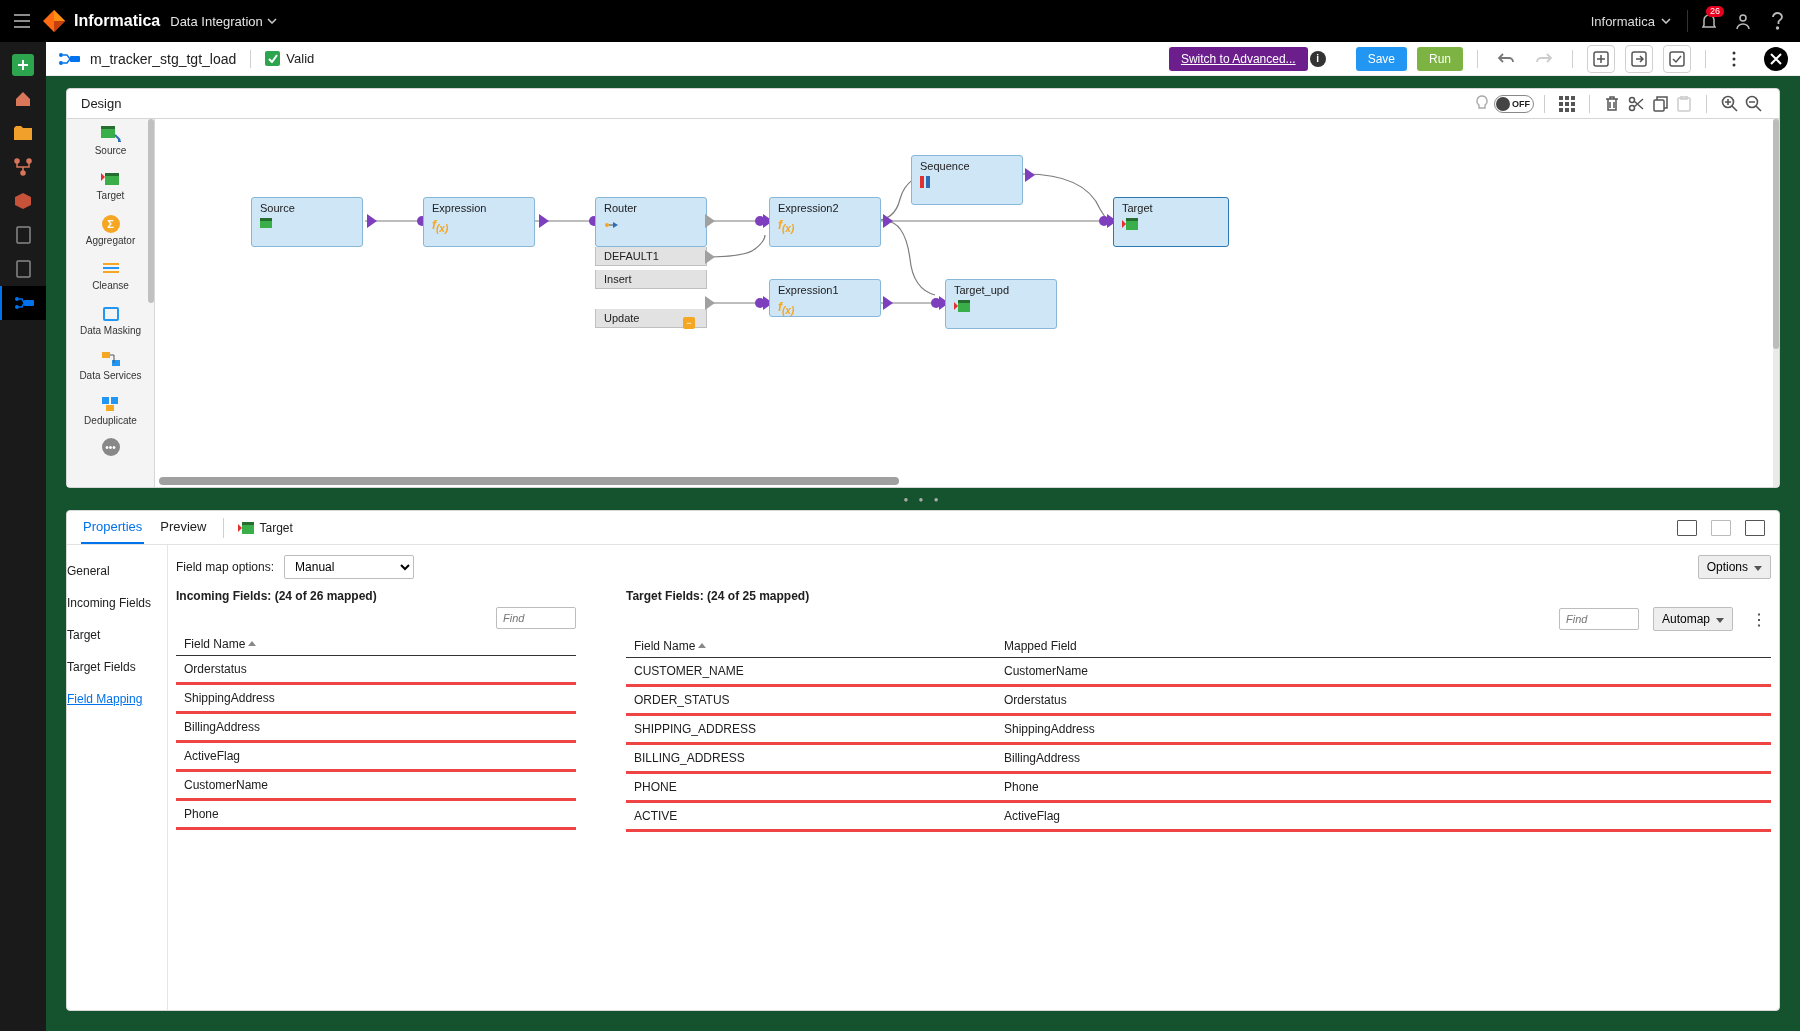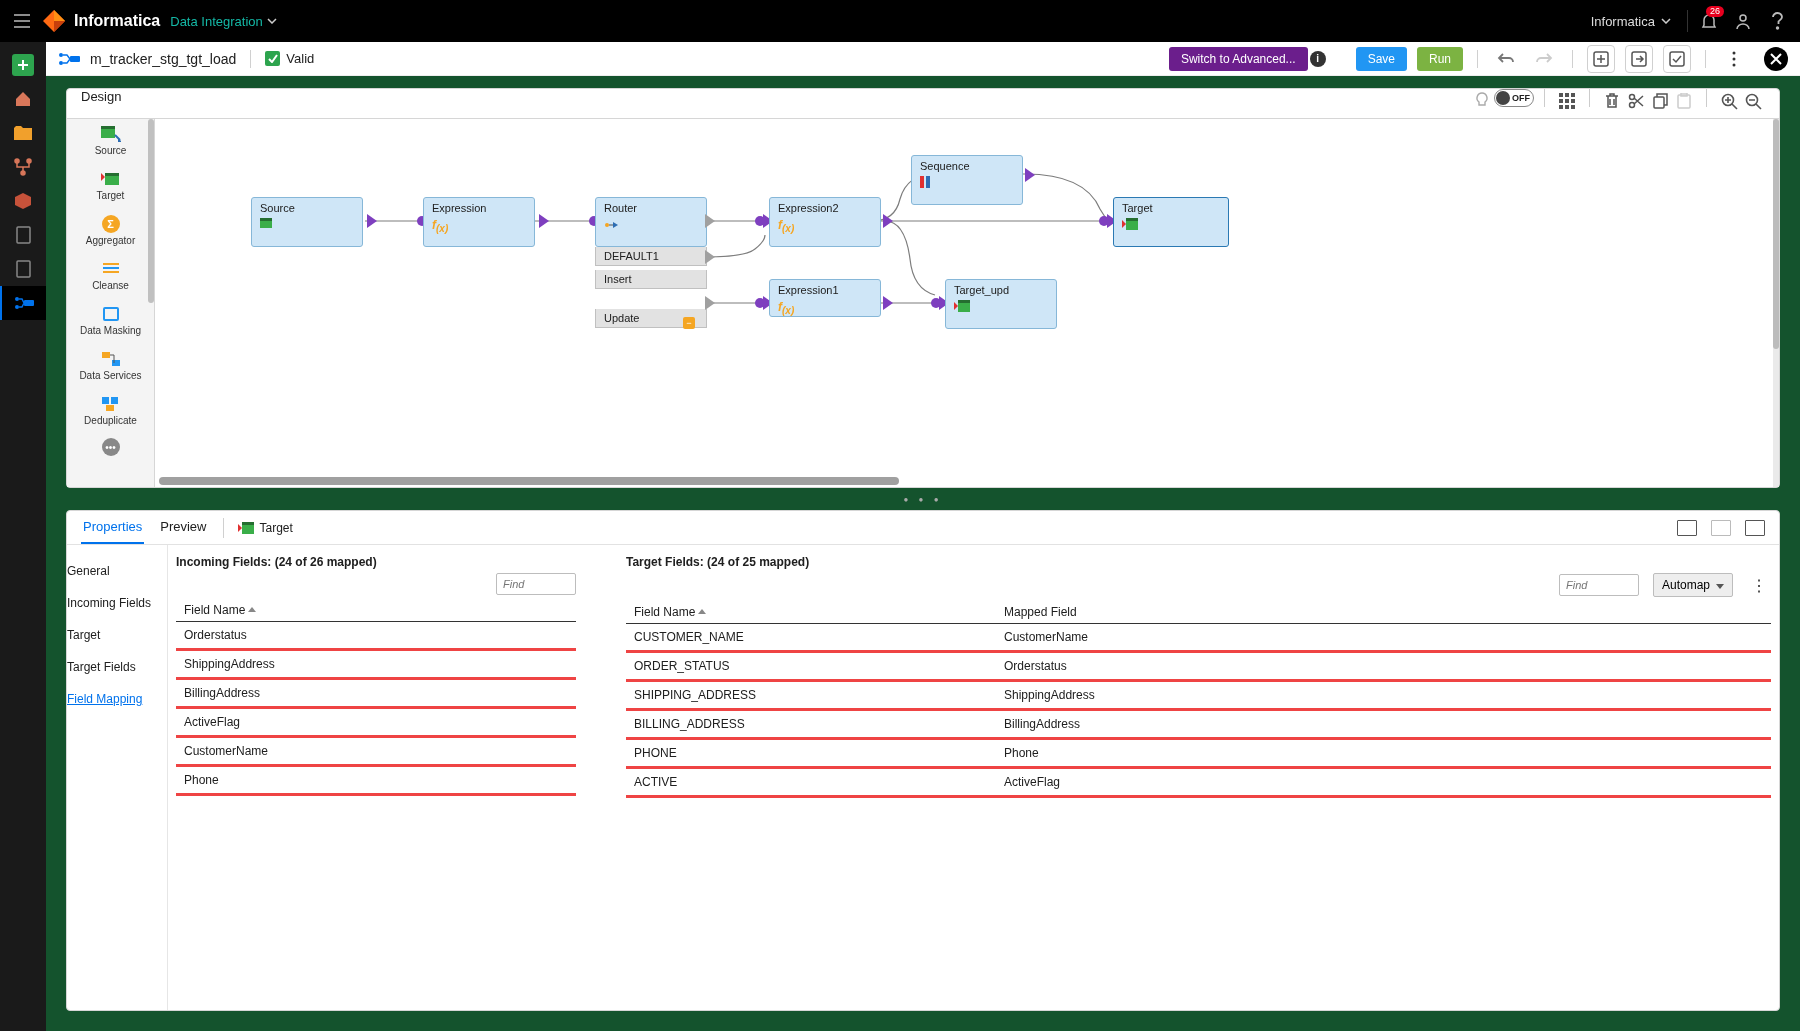--- a/index.html
+++ b/index.html
@@ -5,21 +5,21 @@
 * { box-sizing: border-box; margin: 0; padding: 0; }
 body { font-family: Arial, "Helvetica Neue", sans-serif; font-size: 12px; background: #fff; color: #202020; overflow: hidden; }
 
 
 .topbar { height: 42px; background: #000; display: flex; align-items: center; padding: 0 6px; color: #fff; }
 .hamburger { width: 32px; height: 32px; display: flex; align-items: center; justify-content: center; cursor: pointer; }
 .hamburger svg { stroke: #bbb; }
 .logo-wrap { display: flex; align-items: center; gap: 8px; margin-left: 4px; }
 .logo-diamond { width: 24px; height: 24px; }
 .brand { font-size: 16px; font-weight: 600; }
-.product-dd { margin-left: 10px; display: flex; align-items: center; gap: 4px; font-size: 13px; color: #14b8a6; cursor: pointer; }
+.product-dd { margin-left: 10px; display: flex; align-items: center; gap: 4px; font-size: 13px; color: #e5e5e5; cursor: pointer; }
 .top-spacer { flex: 1; }
 .org-dd { display: flex; align-items: center; gap: 6px; font-size: 13px; color: #ddd; cursor: pointer; margin-right: 12px; }
 .top-divider { width: 1px; height: 22px; background: #333; margin: 0 4px; }
 .top-icon-btn { width: 34px; height: 34px; display: flex; align-items: center; justify-content: center; cursor: pointer; position: relative; }
 .top-icon-btn svg { stroke: #bbb; }
 .notif-badge { position: absolute; top: 2px; right: 2px; background: #e8001f; color: #fff; border-radius: 8px; font-size: 9px; padding: 1px 4px; line-height: 1; }
 
 
 .shell { display: flex; height: calc(100vh - 42px); }
 .leftrail { width: 46px; background: #1a1a1a; display: flex; flex-direction: column; align-items: center; padding-top: 6px; gap: 0; }
@@ -38,35 +38,35 @@
 .main { flex: 1; display: flex; flex-direction: column; background: #14532d; overflow: hidden; }
 .page-header { height: 34px; background: #fff; display: flex; align-items: center; padding: 0 12px; gap: 10px; border-bottom:1px solid #eee; }
 .ph-mapping-icon { display:flex; align-items:center; gap:2px; }
 .ph-title { font-size: 14px; font-weight: 400; }
 .ph-divider { width:1px; height:18px; background:#d0d0d0; margin:0 4px; }
 .ph-valid { display:flex; align-items:center; gap:6px; font-size:13px; }
 .valid-check { width:15px; height:15px; background:#2da44e; border-radius:2px; display:flex; align-items:center; justify-content:center; }
 .valid-check svg { stroke:#fff; }
 .ph-spacer { flex: 1; }
 .btn { height: 24px; padding: 0 12px; border-radius: 3px; font-size: 12px; display:flex; align-items:center; cursor:pointer; border:none; }
-.btn-purple { background:#6b1e8c; color:#fff; }
+.btn-purple { background:#6b1e8c; color:#fff;text-decoration:underline; }
 .info-circle { width:16px; height:16px; background:#333; border-radius:50%; color:#fff; display:flex; align-items:center; justify-content:center; font-size:10px; font-weight:bold; margin-left:-4px; }
 .btn-blue { background:#2196f3; color:#fff; }
 .btn-green { background:#7cb342; color:#fff; }
 .hdr-icon-btn { width:28px; height:28px; border:1px solid #d0d0d0; border-radius:4px; display:flex; align-items:center; justify-content:center; cursor:pointer; background:#fff; }
 .hdr-icon-btn.noborder { border:none; }
 .hdr-divider { width:1px; height:18px; background:#d0d0d0; margin:0 4px; }
 .close-circle { width:24px; height:24px; background:#000; border-radius:50%; display:flex; align-items:center; justify-content:center; cursor:pointer; margin-left:6px; }
 .close-circle svg { stroke:#fff; }
 .stacked { display:flex; align-items:center; gap:6px; }
 
 
 .work-area { flex:1; display:flex; flex-direction:column; padding:12px 20px 20px 20px; gap:6px; overflow:hidden; }
 .canvas-card { background:#fff; border:1px solid #d6d6d6; border-radius:4px; position:relative; height:400px; display:flex; flex-direction:column; }
-.canvas-header { display:flex; height:30px; padding:0 14px; border-bottom:1px solid #d6d6d6; }
+.canvas-header { display:flex; align-items:center; height:30px; padding:0 14px; border-bottom:1px solid #d6d6d6; }
 .canvas-title { font-size:13px; }
 .canvas-header .spacer { flex:1; }
 .canvas-tool { width:24px; height:24px; display:flex; align-items:center; justify-content:center; cursor:pointer; }
 .canvas-tool.disabled { color:#777; }
 .toggle-off { width:40px; height:18px; border:1px solid #888; border-radius:9px; background:#fff; display:flex; align-items:center; justify-content:flex-end; padding:0 3px; font-size:9px; font-weight:bold; position:relative; }
 .toggle-off::before { content:""; position:absolute; left:1px; top:1px; width:14px; height:14px; background:#444; border-radius:50%; }
 .ctool-divider { width:1px; height:18px; background:#ccc; margin:0 10px; }
 
 .canvas-body { flex:1; display:flex; overflow:hidden; position:relative; }
 .palette { width:88px; background:#f4f4f4; border-right:1px solid #d6d6d6; overflow-y:hidden; position:relative; }
@@ -592,20 +592,31 @@
         <div class="props-body">
           <div class="props-side">
             <div class="side-tab">General</div>
             <div class="side-tab">Incoming Fields</div>
             <div class="side-tab">Target</div>
             <div class="side-tab">Target Fields</div>
             <div class="side-tab active">Field Mapping</div>
           </div>
 
           <div class="props-main">
+            <div class="fmap-top">
+              <span class="fmap-label">Field map options:</span>
+              <select class="select-ctl">
+                <option>Manual</option>
+              </select>
+              <div style="flex:1"></div>
+              <button class="btn-options">
+                  <span>Options</span>
+                  <span class="chevdown-sm"></span>
+                </button>
+            </div>
 
             <div class="fmap-columns">
 
               <div class="fmap-col left-col">
                 <div class="fmap-col-header">
                   <span class="col-title">Incoming Fields: (24 of 26 mapped)</span>
                 </div>
                 <div style="display:flex; justify-content:flex-end;">
                   <input class="find-box" placeholder="Find" style="">
                 </div>

